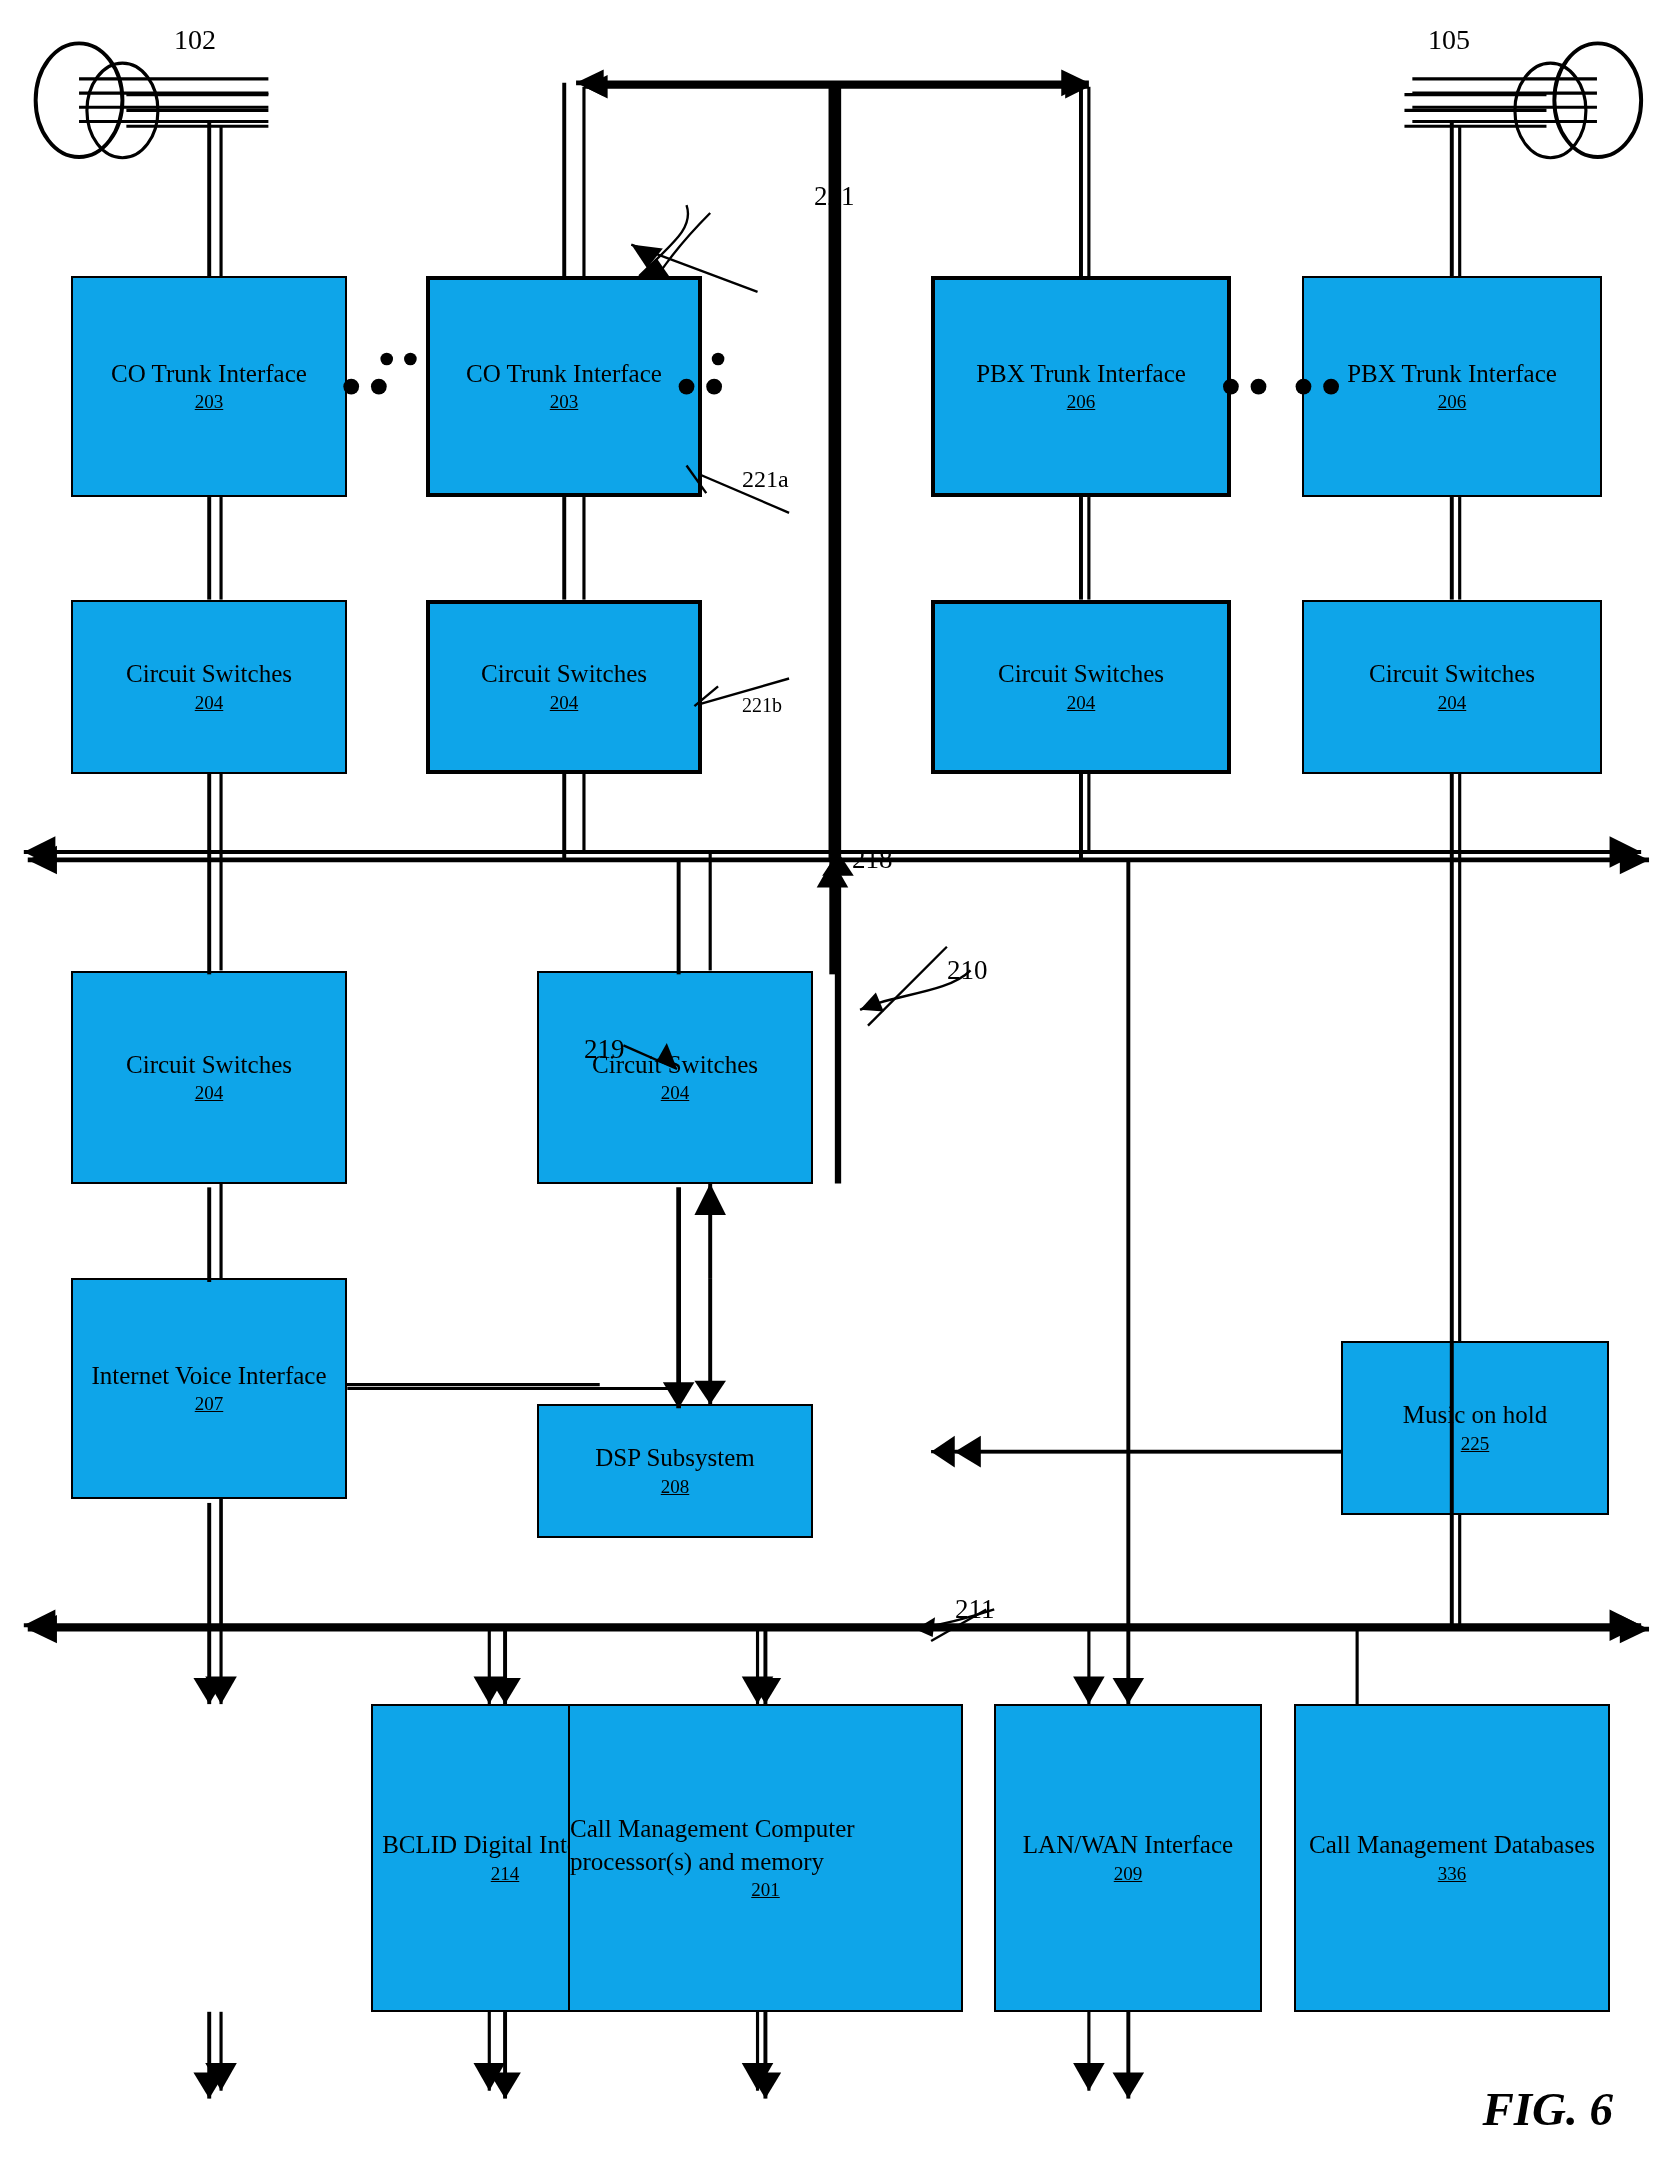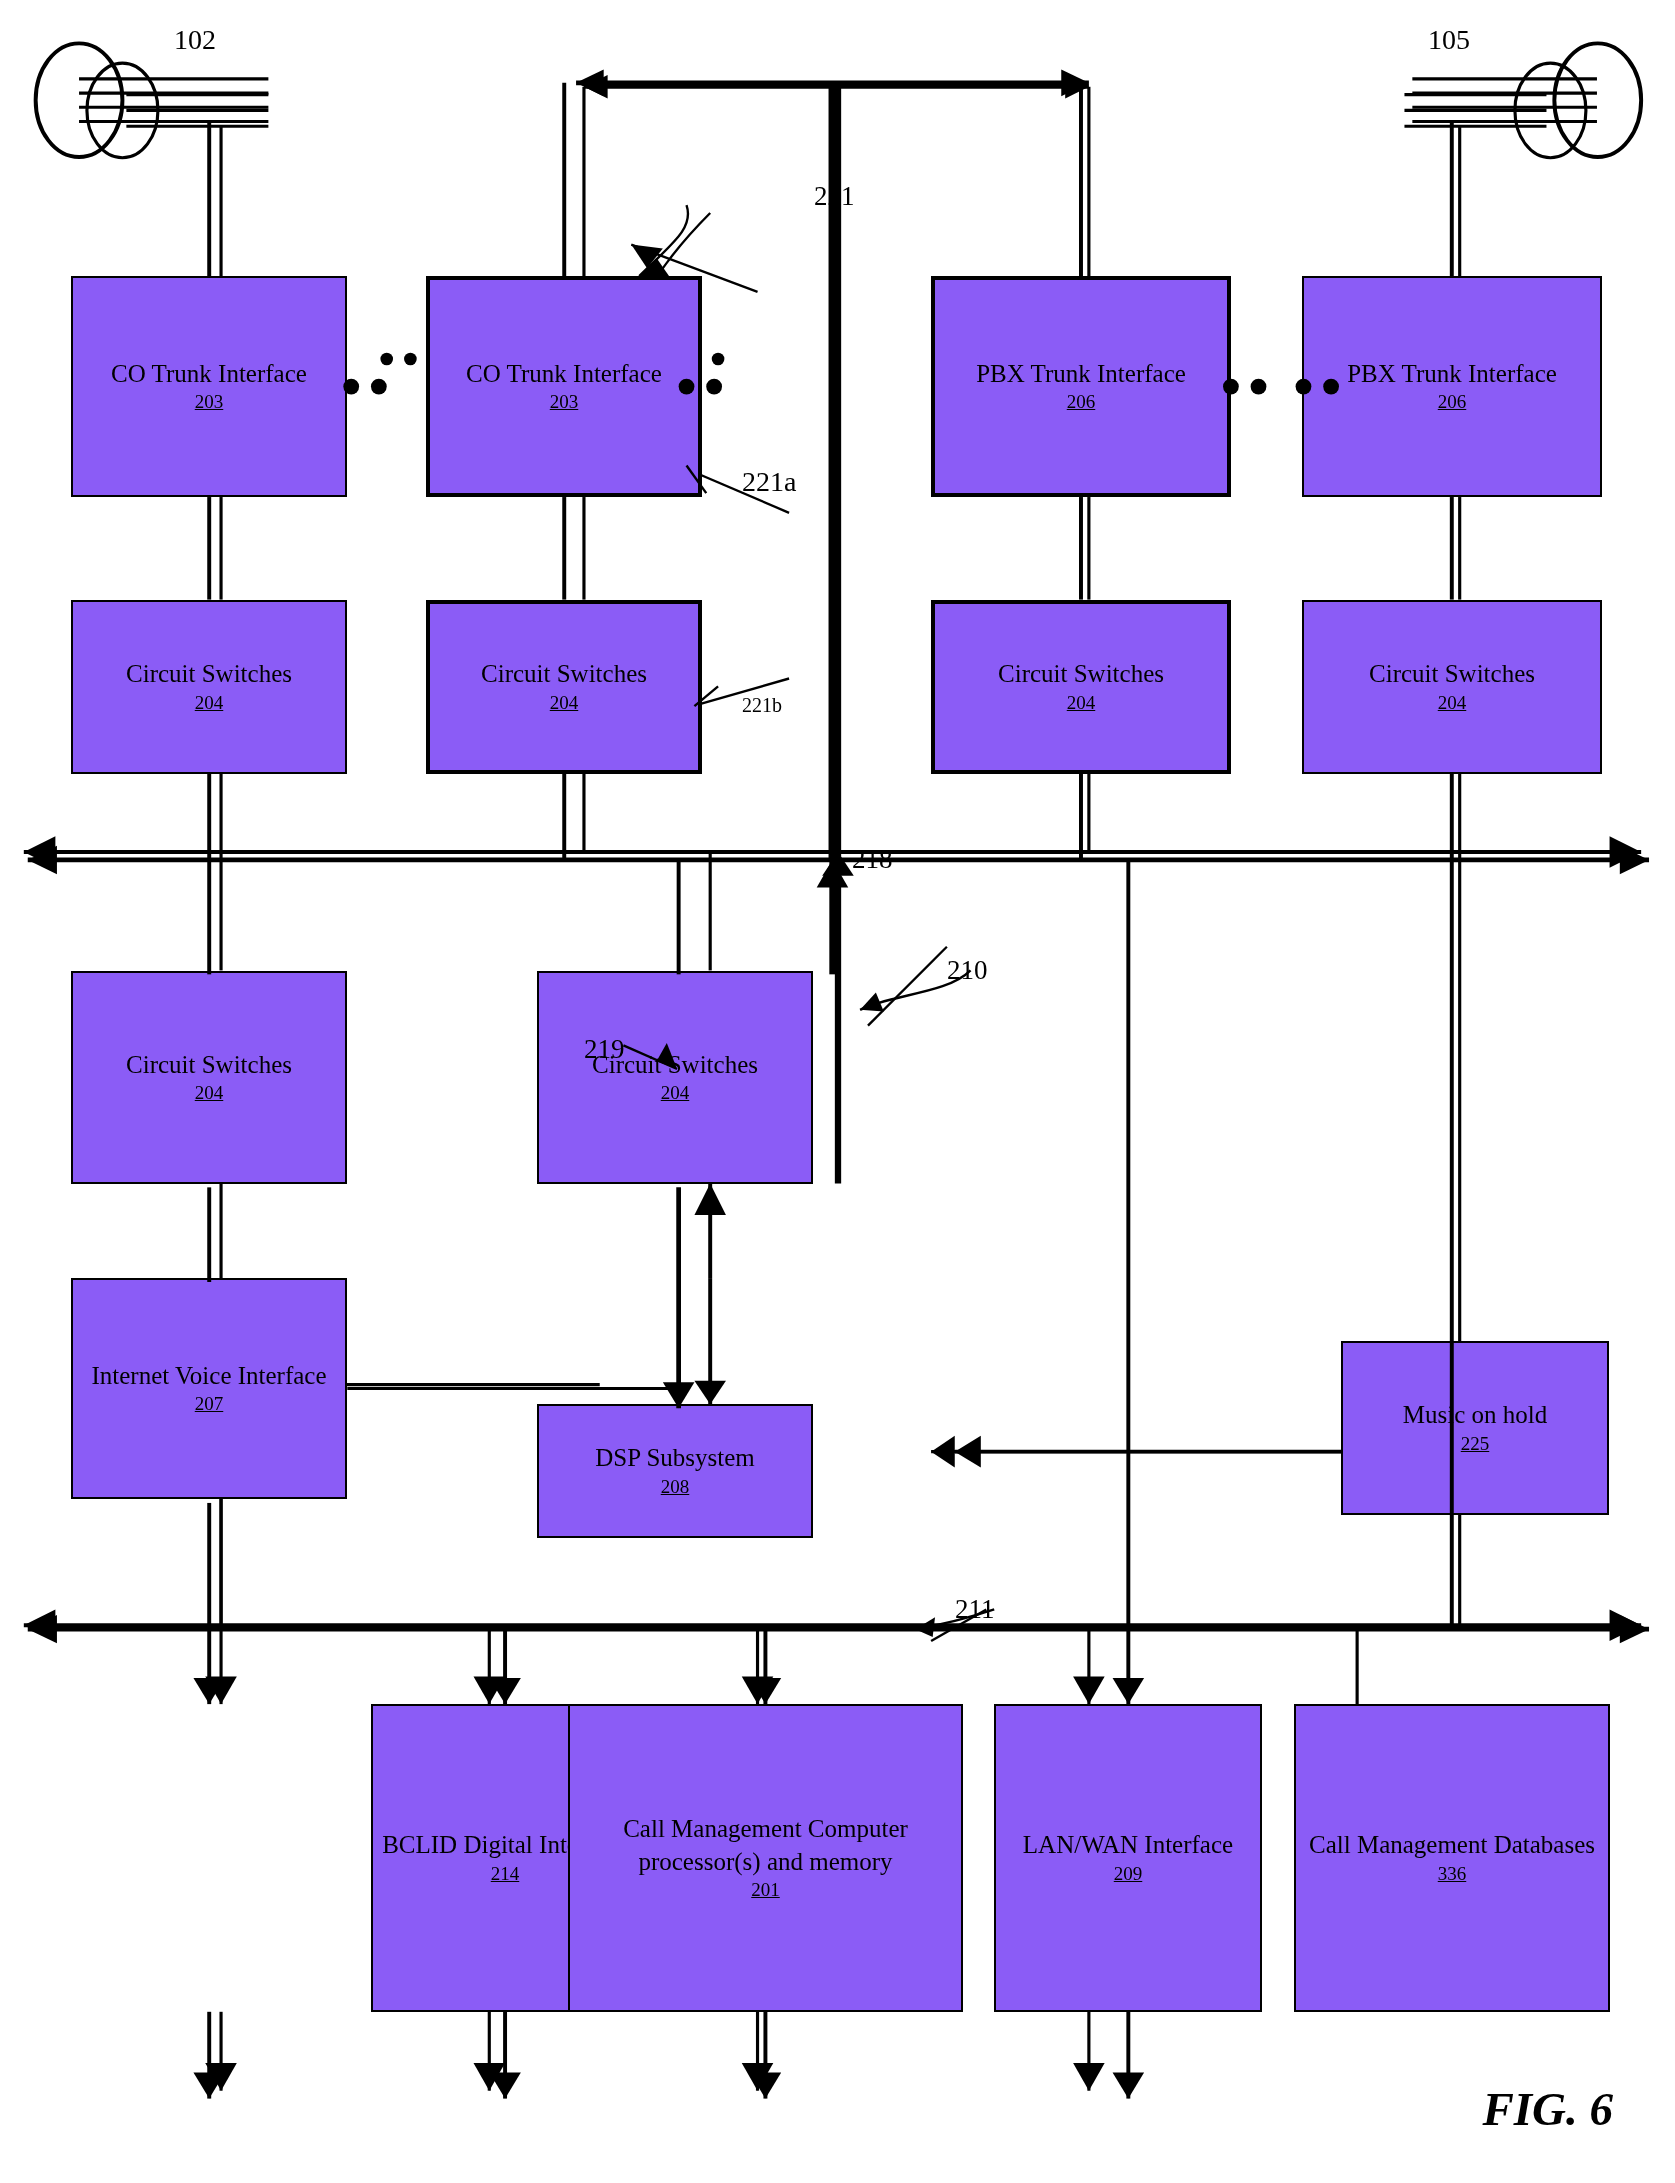--- a/index.html
+++ b/index.html
@@ -13,26 +13,26 @@
     }
     .diagram-container {
       position: relative;
       width: 1676px;
       height: 2183px;
       background: #fff;
     }
     .box {
       position: absolute;
       border: 2.4px solid #000;
-      background: #8b5cf6;
+      background: #0ea5e9;
       display: flex;
       flex-direction: column;
       align-items: center;
       justify-content: center;
-      text-align: center;
+      text-align: left;
       font-size: 25px;
       line-height: 1.3;
     }
     .box .underline {
       text-decoration: underline;
       font-size: 19px;
     }
     .label {
       position: absolute;
       font-size: 25px;
@@ -276,21 +276,21 @@
     <span class="underline">209</span>
   </div>
 
   <div class="box" style="left:1294px; top:1704px; width:316px; height:308px;">
     <span>Call Management Databases</span>
     <span class="underline">336</span>
   </div>
 
   <div class="label" style="top:181px; left:781px; font-size:27px;margin-left:33px;">221</div>
 
-  <div class="label" style="top:466px; left:742px; font-size:28px;">221a</div>
+  <div class="label" style="top:466px; left:742px; font-size:24px;">221a</div>
 
   <div class="label" style="top:694px; left:742px; font-size:20px;">221b</div>
 
   <div class="label" style="top:844px; left:852px; font-size:27px;">218</div>
 
   <div class="label" style="top:1034px; left:584px; font-size:27px;">219</div>
 
   <div class="label" style="top:955px; left:947px; font-size:27px;">210</div>
 
   <div class="label" style="top:1594px; left:955px; font-size:27px;">211</div>

